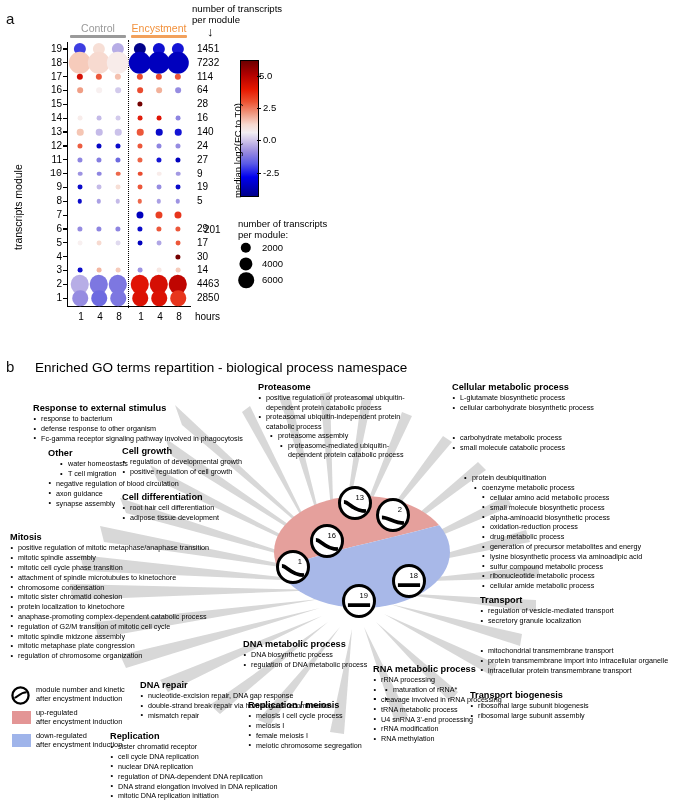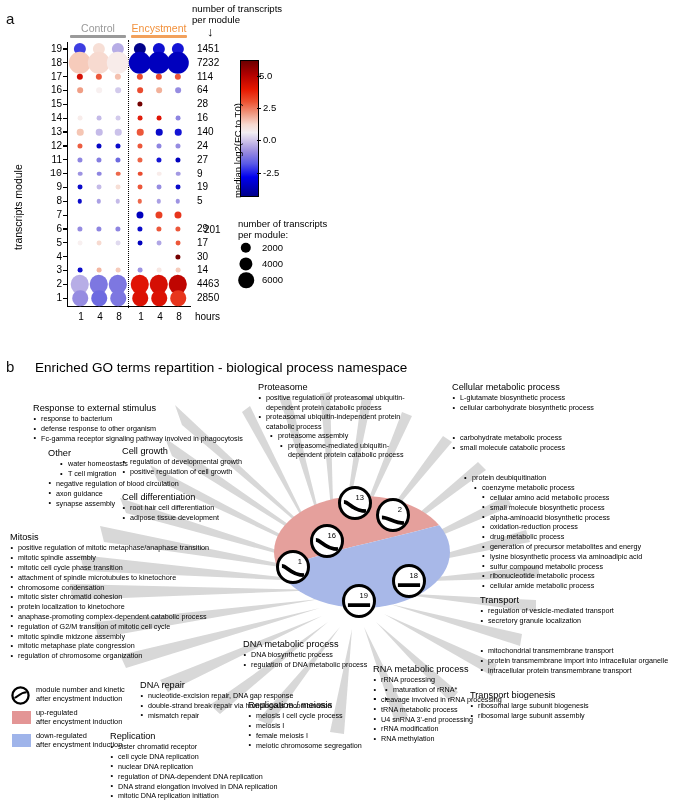--- a/index.html
+++ b/index.html
@@ -47,21 +47,21 @@
   .sz-title{font-size:9.5px;}
   .sz-dot{position:absolute;border-radius:50%;background:#000;transform:translate(-50%,-50%);}
   .sz-lab{position:absolute;font-size:9.5px;}
   .arrow-dn{position:absolute;font-size:13px;line-height:1;}
 
   
   #panelB{position:absolute;left:0;top:350px;width:685px;height:457px;}
   #b-title{position:absolute;font-size:13.5px;left:35px;top:10px;}
   .gocat{position:absolute;}
   .gocat h4{
-    margin:0 0 1px 0;font-size:9.2px;font-weight:normal;line-height:1.12;
+    margin:0 0 1px 0;font-size:9.2px;font-weight:bold;line-height:1.12;
   }
   .gocat ul{margin:0;padding:0;list-style:none;}
   .gocat li{
     font-size:7.2px;line-height:1.28;position:relative;padding-left:8px;
     margin-bottom:0.6px;
   }
   .gocat li:before{
     content:"\2022";position:absolute;left:0.5px;top:-0.5px;font-size:7.5px;
   }
   .gocat li.ind1{padding-left:20px;}

